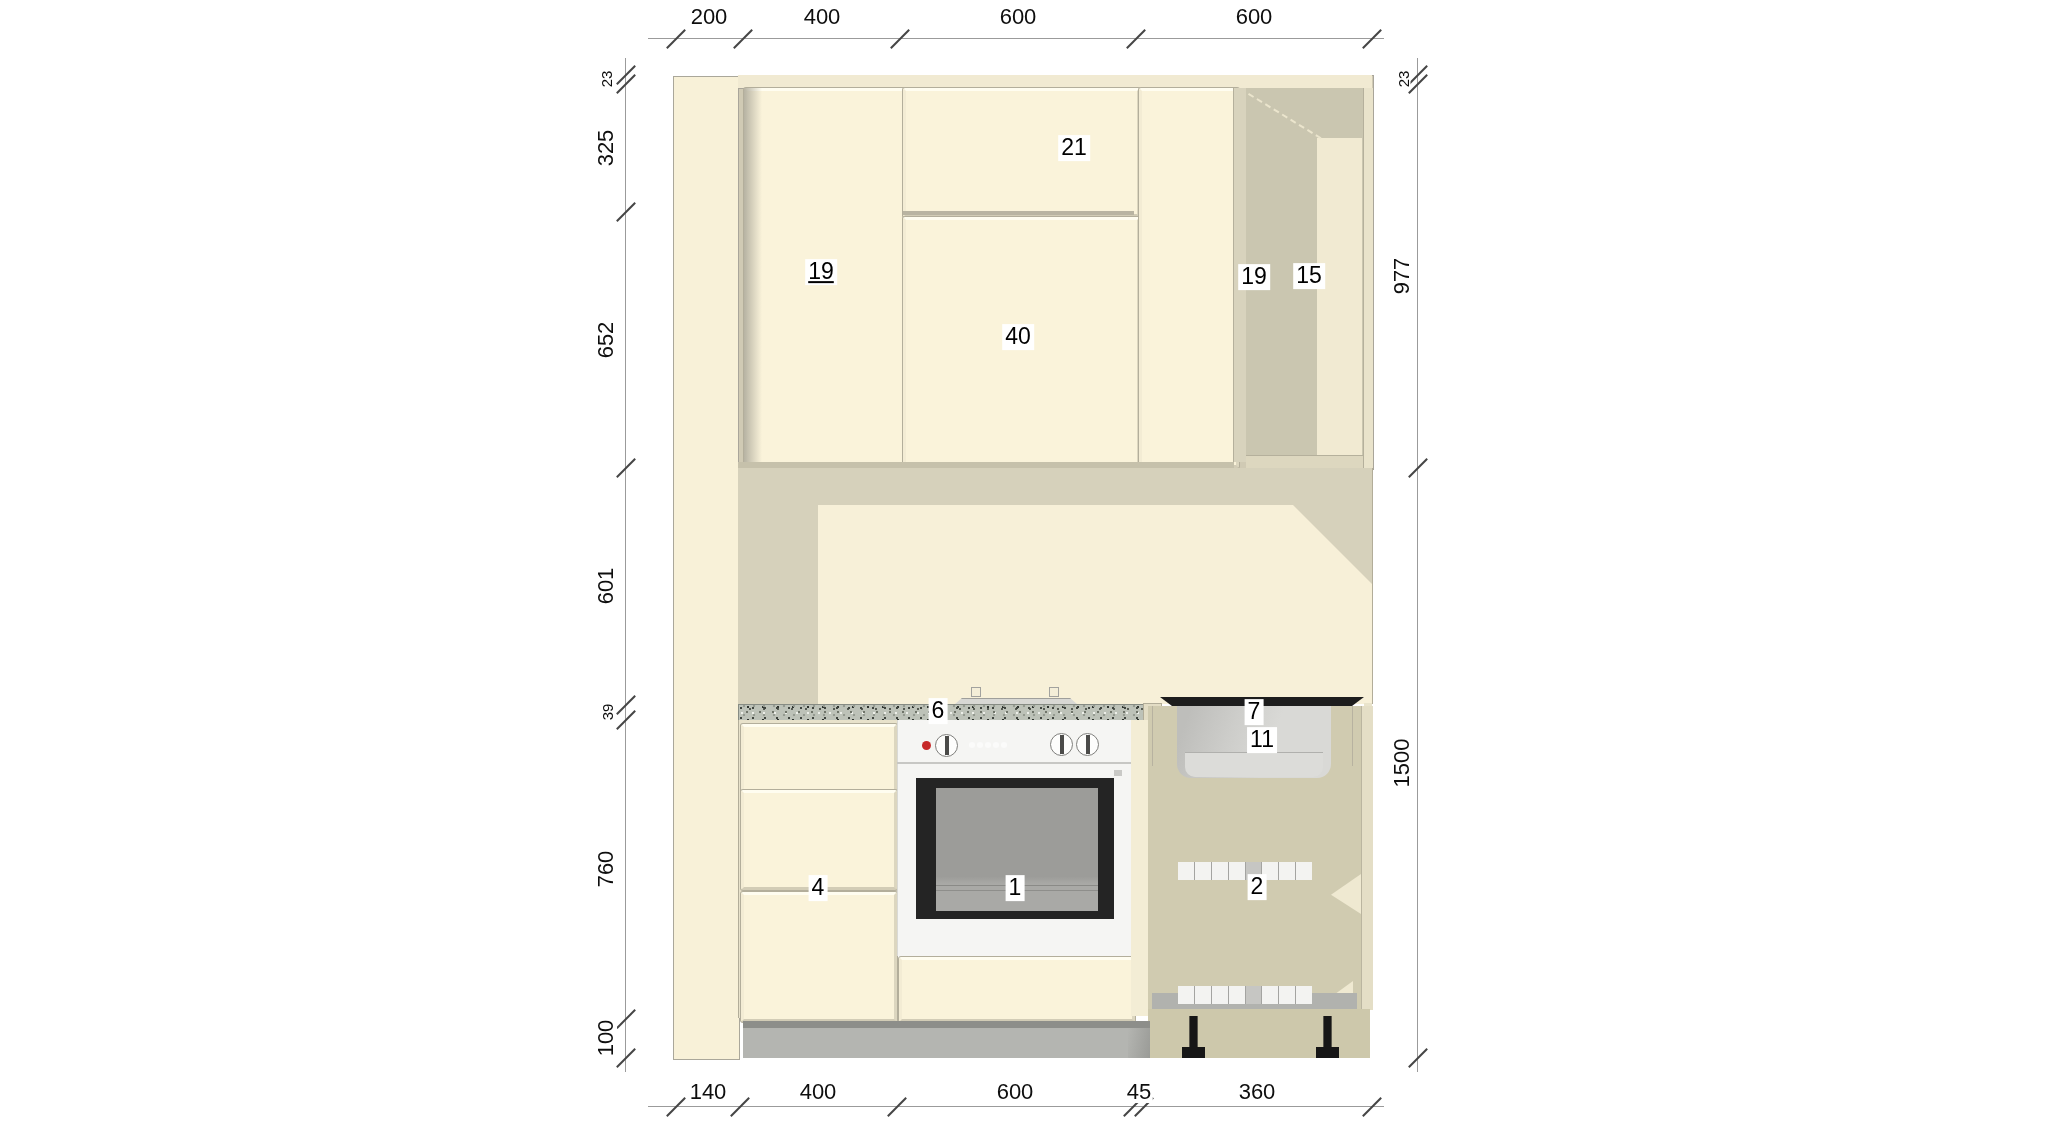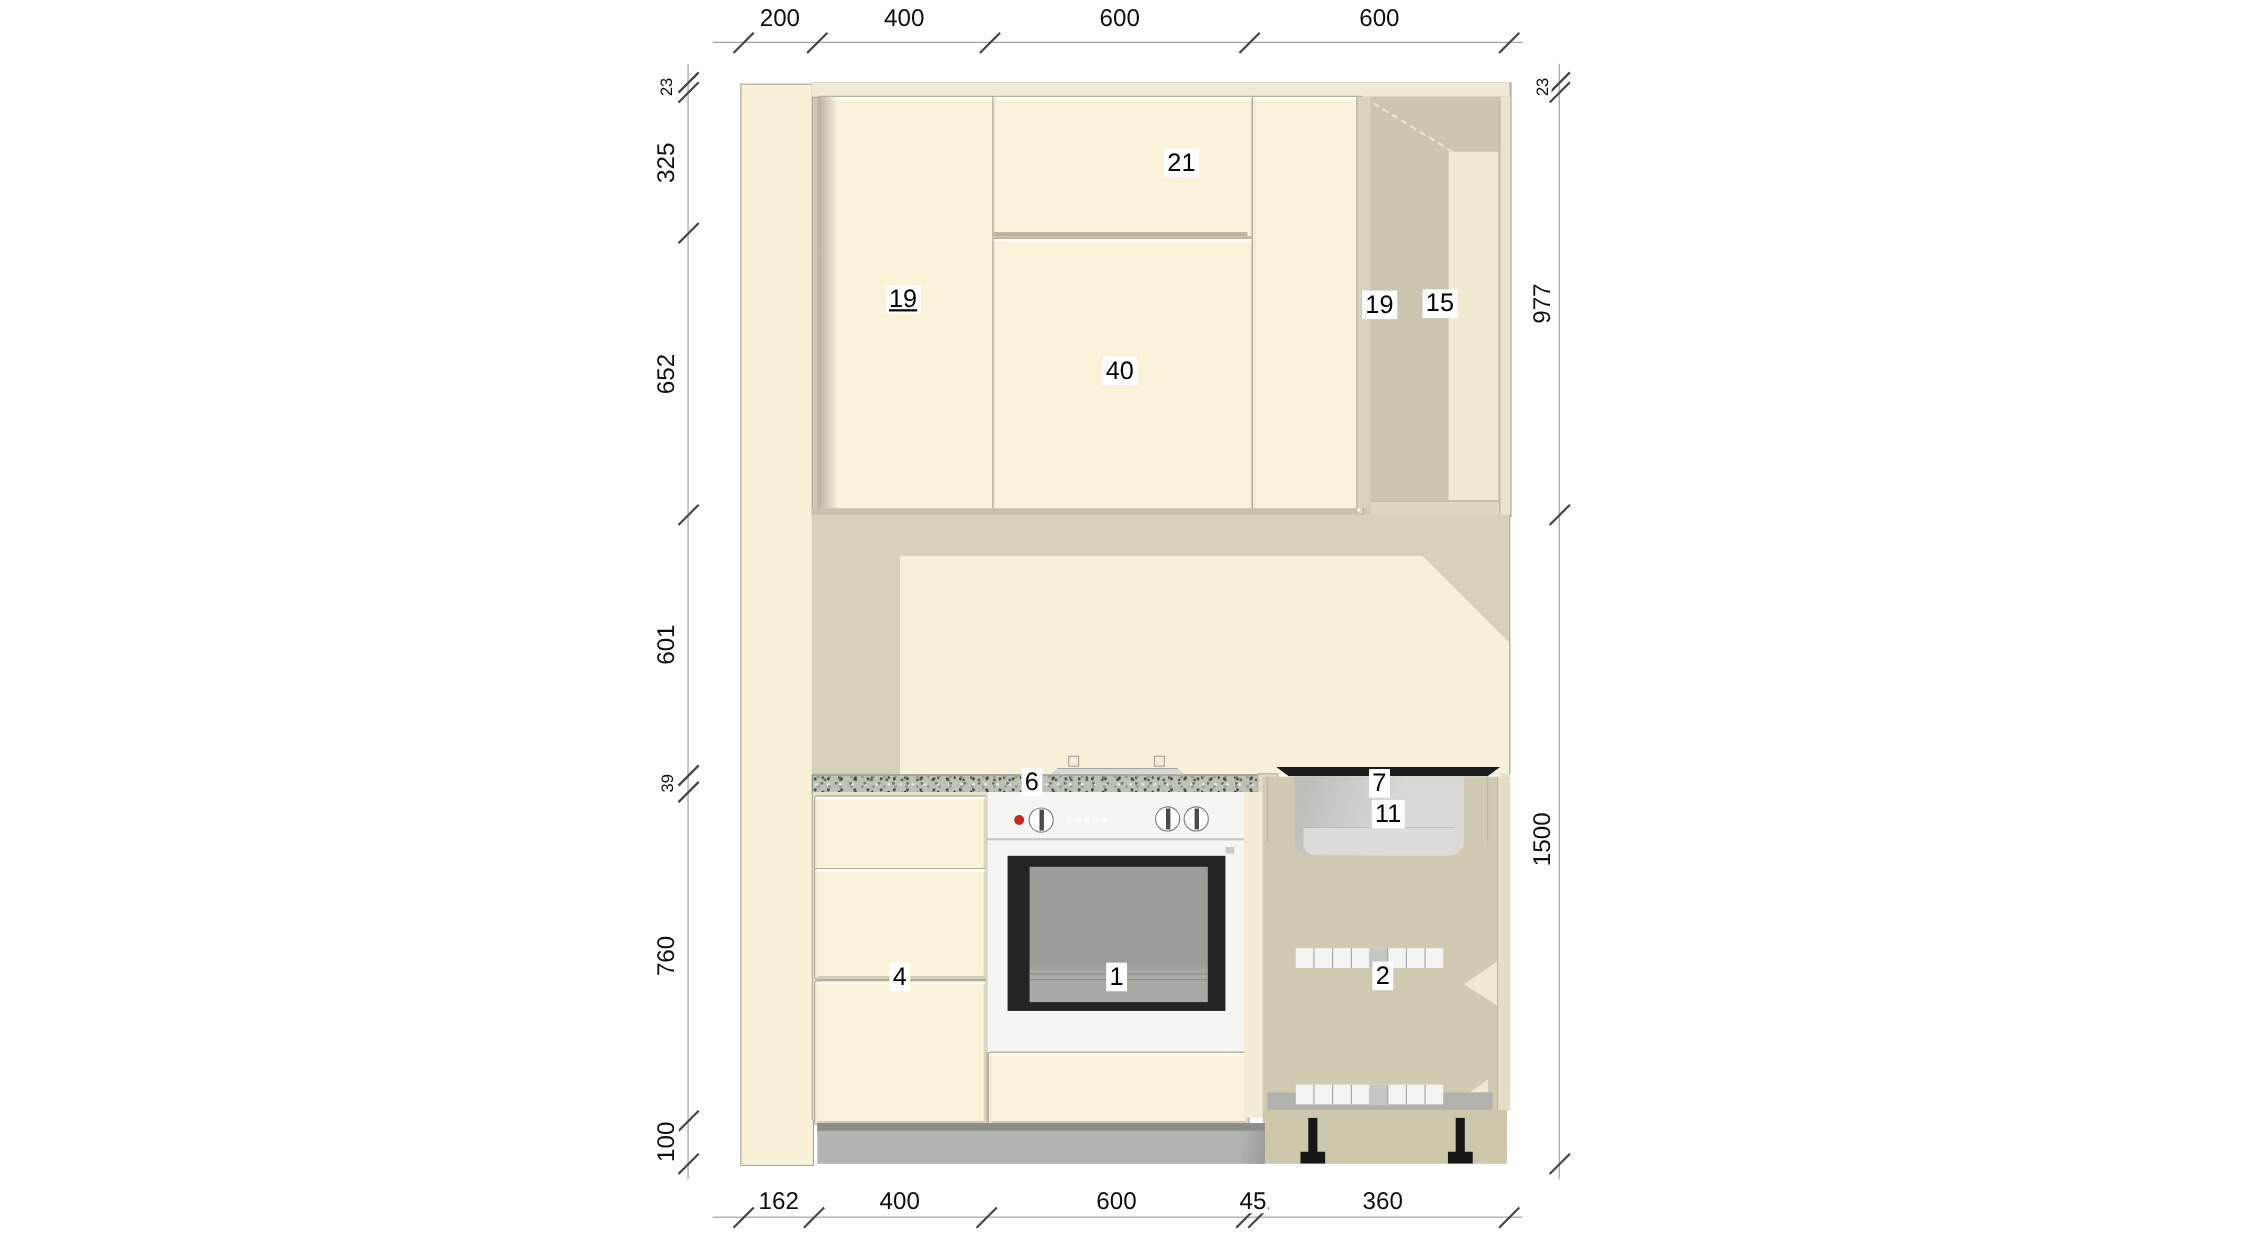--- a/index.html
+++ b/index.html
@@ -186,21 +186,21 @@
   </div>
 
   <div>
     <div class="dimline" style="left:648px;top:1106px;width:736px;height:1px;"></div>
     <div class="tick" style="left:676px;top:1107px;"></div>
     <div class="tick" style="left:740px;top:1107px;"></div>
     <div class="tick" style="left:897px;top:1107px;"></div>
     <div class="tick" style="left:1133px;top:1107px;"></div>
     <div class="tick" style="left:1144px;top:1107px;"></div>
     <div class="tick" style="left:1372px;top:1107px;"></div>
-    <div class="dimtxt" style="left:708px;top:1092px;">162</div>
+    <div class="dimtxt" style="left:708px;top:1092px;">140</div>
     <div class="dimtxt" style="left:818px;top:1092px;">400</div>
     <div class="dimtxt" style="left:1015px;top:1092px;">600</div>
     <div class="dimtxt" style="left:1139px;top:1092px;">45</div>
     <div class="dimtxt" style="left:1257px;top:1092px;">360</div>
   </div>
 
   <div>
     <div class="dimline" style="left:625px;top:58px;width:1px;height:1014px;"></div>
     <div class="tick" style="left:626px;top:75px;"></div>
     <div class="tick" style="left:626px;top:84px;"></div>

